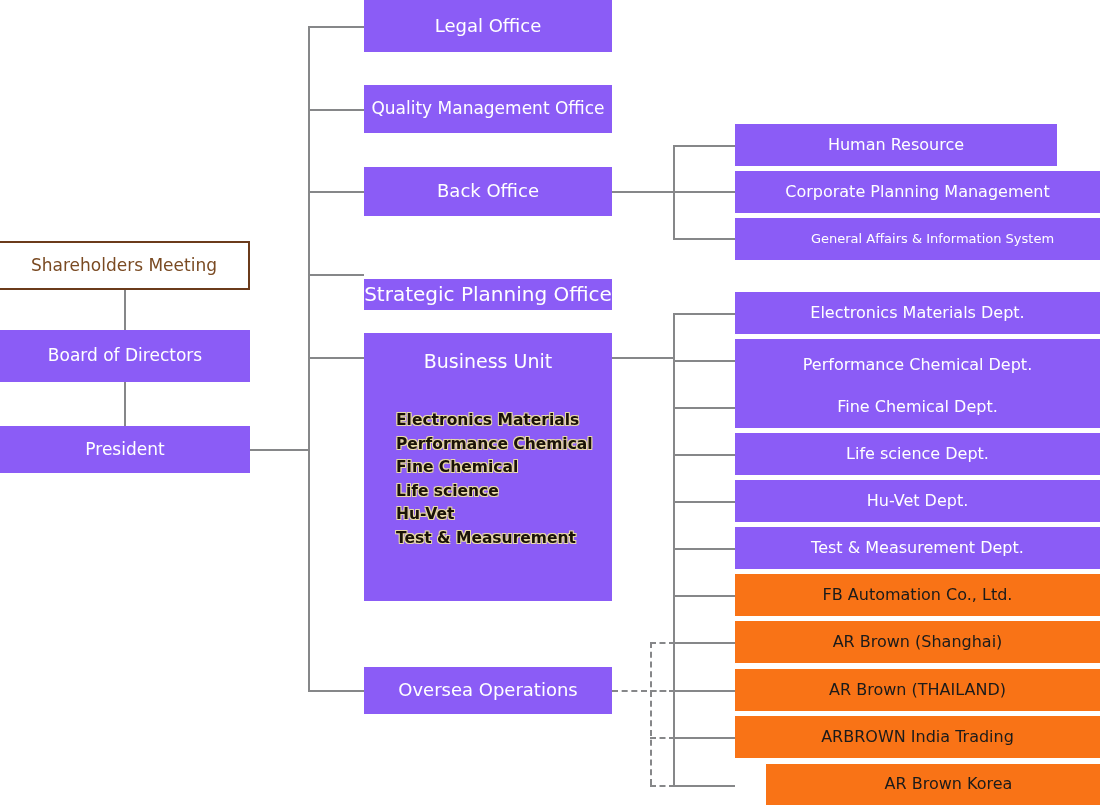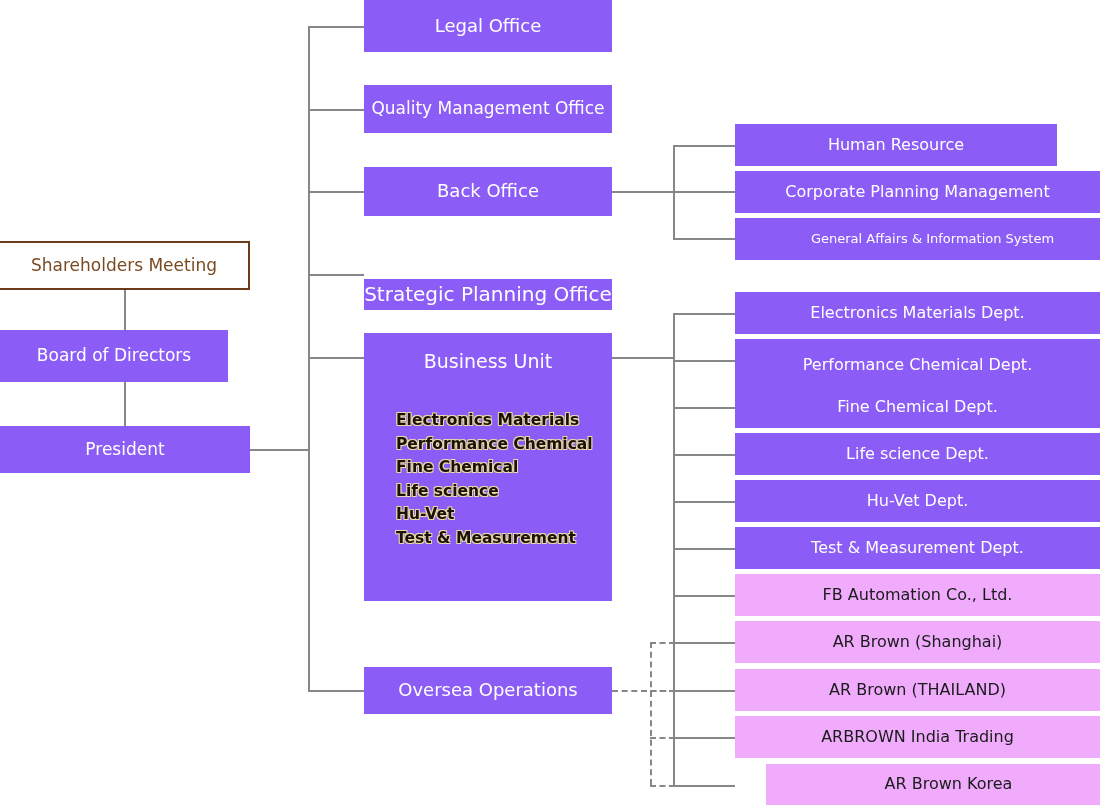--- a/index.html
+++ b/index.html
@@ -28,21 +28,21 @@
     justify-content: center;
     text-align: center;
     line-height: 1.15;
     white-space: nowrap;
   }
   .box.brown {
     background: #8b5cf6;
     color: #ffffff;
   }
   .box.yellow {
-    background: #f0abfc;
+    background: #f97316;
     color: #1b1b1b;
   }
   .box.outline {
     background: #ffffff;
     color: #7a4a22;
     border: 2px solid #6b3b1b;
   }
 
   
   .ln {
@@ -145,21 +145,21 @@
   <div class="ln v" style="left:673px; top:595px; height:190px;"></div>
   <div class="ln h" style="left:673px; top:642px; width:62px;"></div>
   <div class="ln h" style="left:673px; top:690px; width:62px;"></div>
   <div class="ln h" style="left:673px; top:737px; width:62px;"></div>
   <div class="ln h" style="left:673px; top:785px; width:62px;"></div>
 
   <div class="box outline" id="shareholders-meeting-box" style="left:-2px; top:241px; width:252px; height:49px; font-size:17px;">
     <span>Shareholders Meeting</span>
   </div>
 
-  <div class="box brown" id="board-of-directors-box" style="left:0px; top:330px; width:228px; height:52px; font-size:17px;">
+  <div class="box brown" id="board-of-directors-box" style="left:0px; top:330px; width:250px; height:52px; font-size:17px;">
     <span>Board of Directors</span>
   </div>
 
   <div class="box brown" id="president-box" style="left:0px; top:426px; width:250px; height:47px; font-size:17px;">
     <span>President</span>
   </div>
 
   <div class="box brown" style="left:364px; top:0px; width:248px; height:52px; font-size:18px;">
     <span>Legal Office</span>
   </div>

